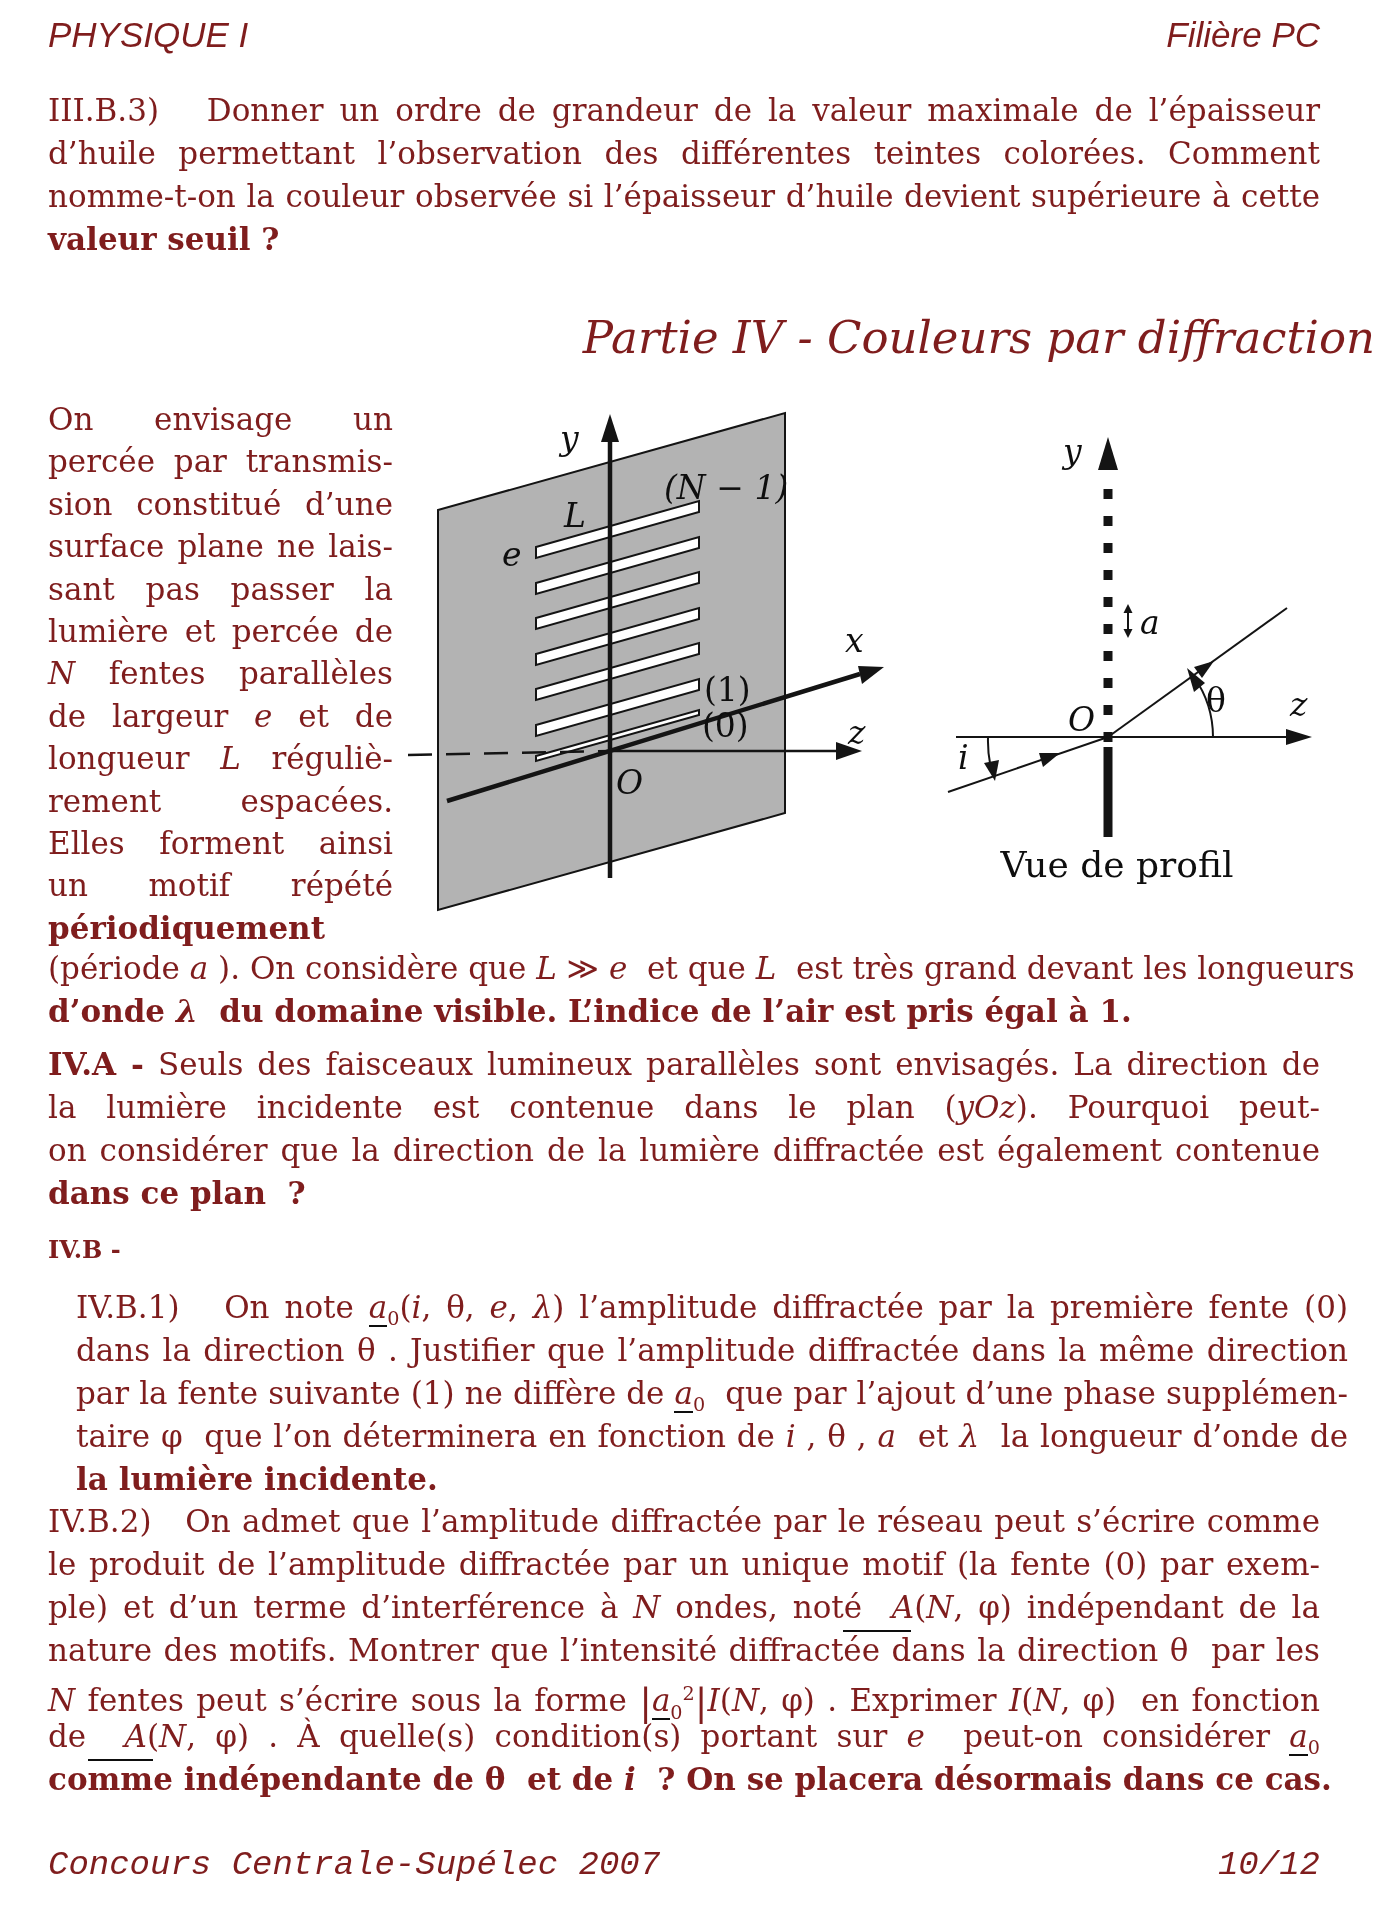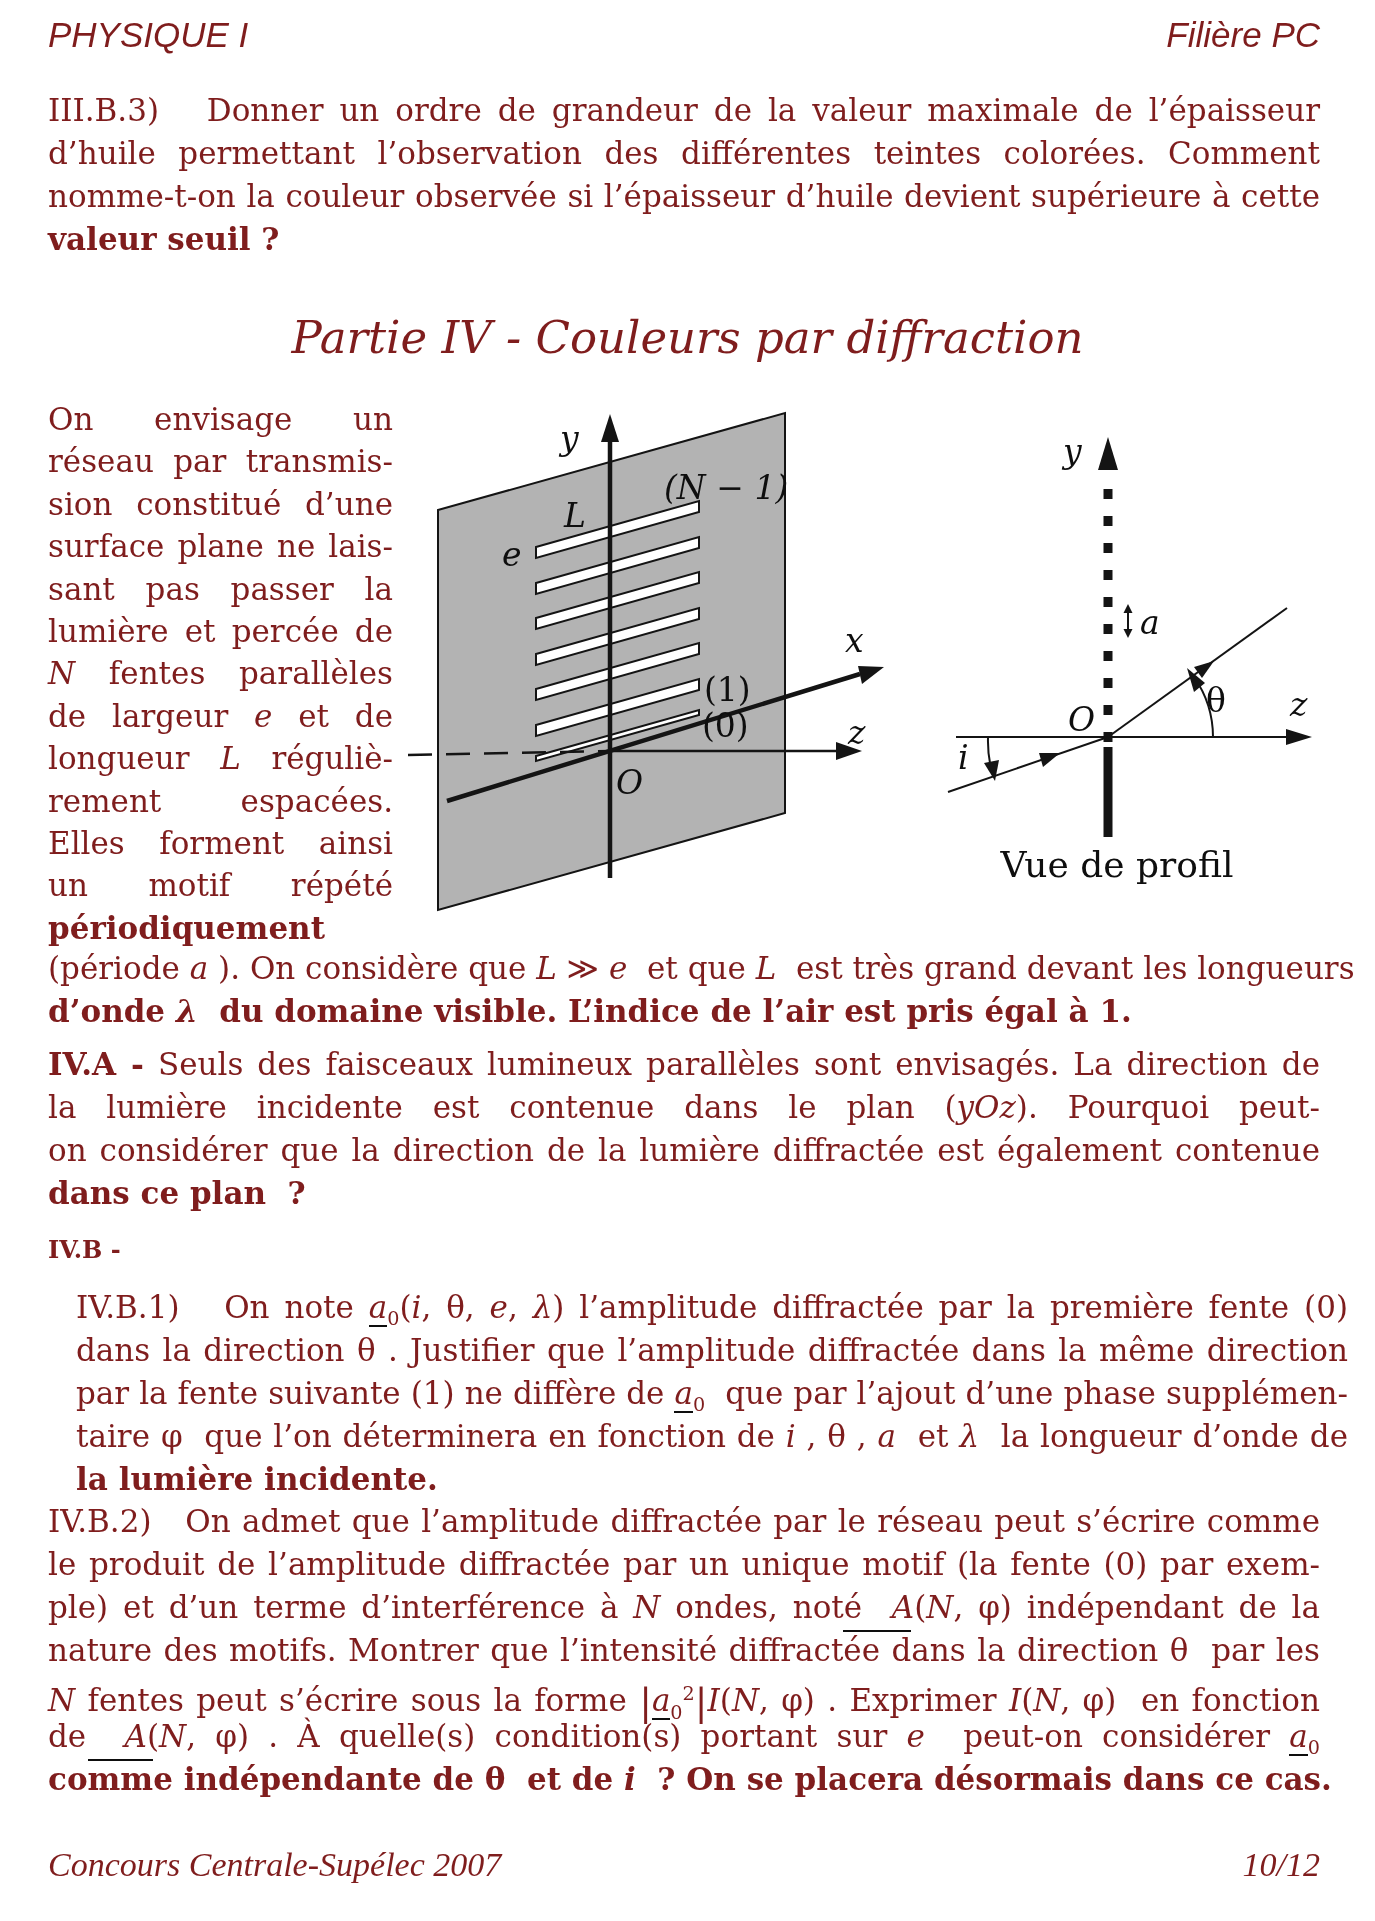--- a/index.html
+++ b/index.html
@@ -1,26 +1,26 @@
 <!DOCTYPE html>
 <html><head>
 <meta charset="utf-8">
 <style>
   html,body{margin:0;padding:0;background:#888;}
   .page{position:relative;width:1375px;height:1921px;background:#ffffff;
         font-family:"DejaVu Serif", serif;color:#7f1d1d;overflow:hidden;}
   .abs{position:absolute;}
   .hdr{font-family:"Liberation Sans", sans-serif;font-style:italic;font-size:35px;line-height:40px;}
-  .ftr{font-family:Liberation Serif, serif;font-style:italic;font-size:34px;line-height:40px;}
+  .ftr{font-family:Liberation Mono, monospace;font-style:italic;font-size:34px;line-height:40px;}
   .right{text-align:right;}
   .block .ln{font-size:31px;line-height:43px;height:43px;
              text-align:justify;text-align-last:justify;white-space:nowrap;}
   .block .ln.last{text-align-last:left;font-weight:bold;}
   .leftcol .ln{line-height:42.4px;height:42.4px;}
-  .title{font-size:45px;font-style:italic;text-align:center;line-height:50px;}
+  .title{font-size:45px;font-style:italic;text-align:right;line-height:50px;}
   .it{font-style:italic;}
   .b{font-weight:bold;}
   .ua{border-bottom:2.5px solid #0e0e0e;}
   .ol{border-top:2.5px solid #0e0e0e;}
   sub{font-size:0.62em;}
   sup{font-size:0.62em;}
   .bar{font-size:1.22em;vertical-align:-0.10em;}
   .scrA{font-style:italic;}
   svg text{font-family:"DejaVu Serif", serif;fill:#0e0e0e;}
   svg .lab{font-size:33px;font-style:italic;}
@@ -39,21 +39,21 @@
     <div class="ln">III.B.3)&nbsp;&nbsp; Donner un ordre de grandeur de la valeur maximale de l’épaisseur</div>
     <div class="ln">d’huile permettant l’observation des différentes teintes colorées. Comment</div>
     <div class="ln">nomme-t-on la couleur observée si l’épaisseur d’huile devient supérieure à cette</div>
     <div class="ln last">valeur seuil ?</div>
   </div>
 
   <div class="abs title" style="left:0;top:313px;width:1375px;">Partie IV - Couleurs par diffraction</div>
 
   <div class="abs block leftcol" style="left:48px;top:398px;width:345px;">
     <div class="ln">On envisage un</div>
-    <div class="ln">réseau par transmis-</div>
+    <div class="ln">percée par transmis-</div>
     <div class="ln">sion constitué d’une</div>
     <div class="ln">surface plane ne lais-</div>
     <div class="ln">sant pas passer la</div>
     <div class="ln">lumière et percée de</div>
     <div class="ln"><span class="it">N</span> fentes parallèles</div>
     <div class="ln">de largeur <span class="it">e</span> et de</div>
     <div class="ln">longueur <span class="it">L</span> réguliè-</div>
     <div class="ln">rement espacées.</div>
     <div class="ln">Elles forment ainsi</div>
     <div class="ln">un motif répété</div>

